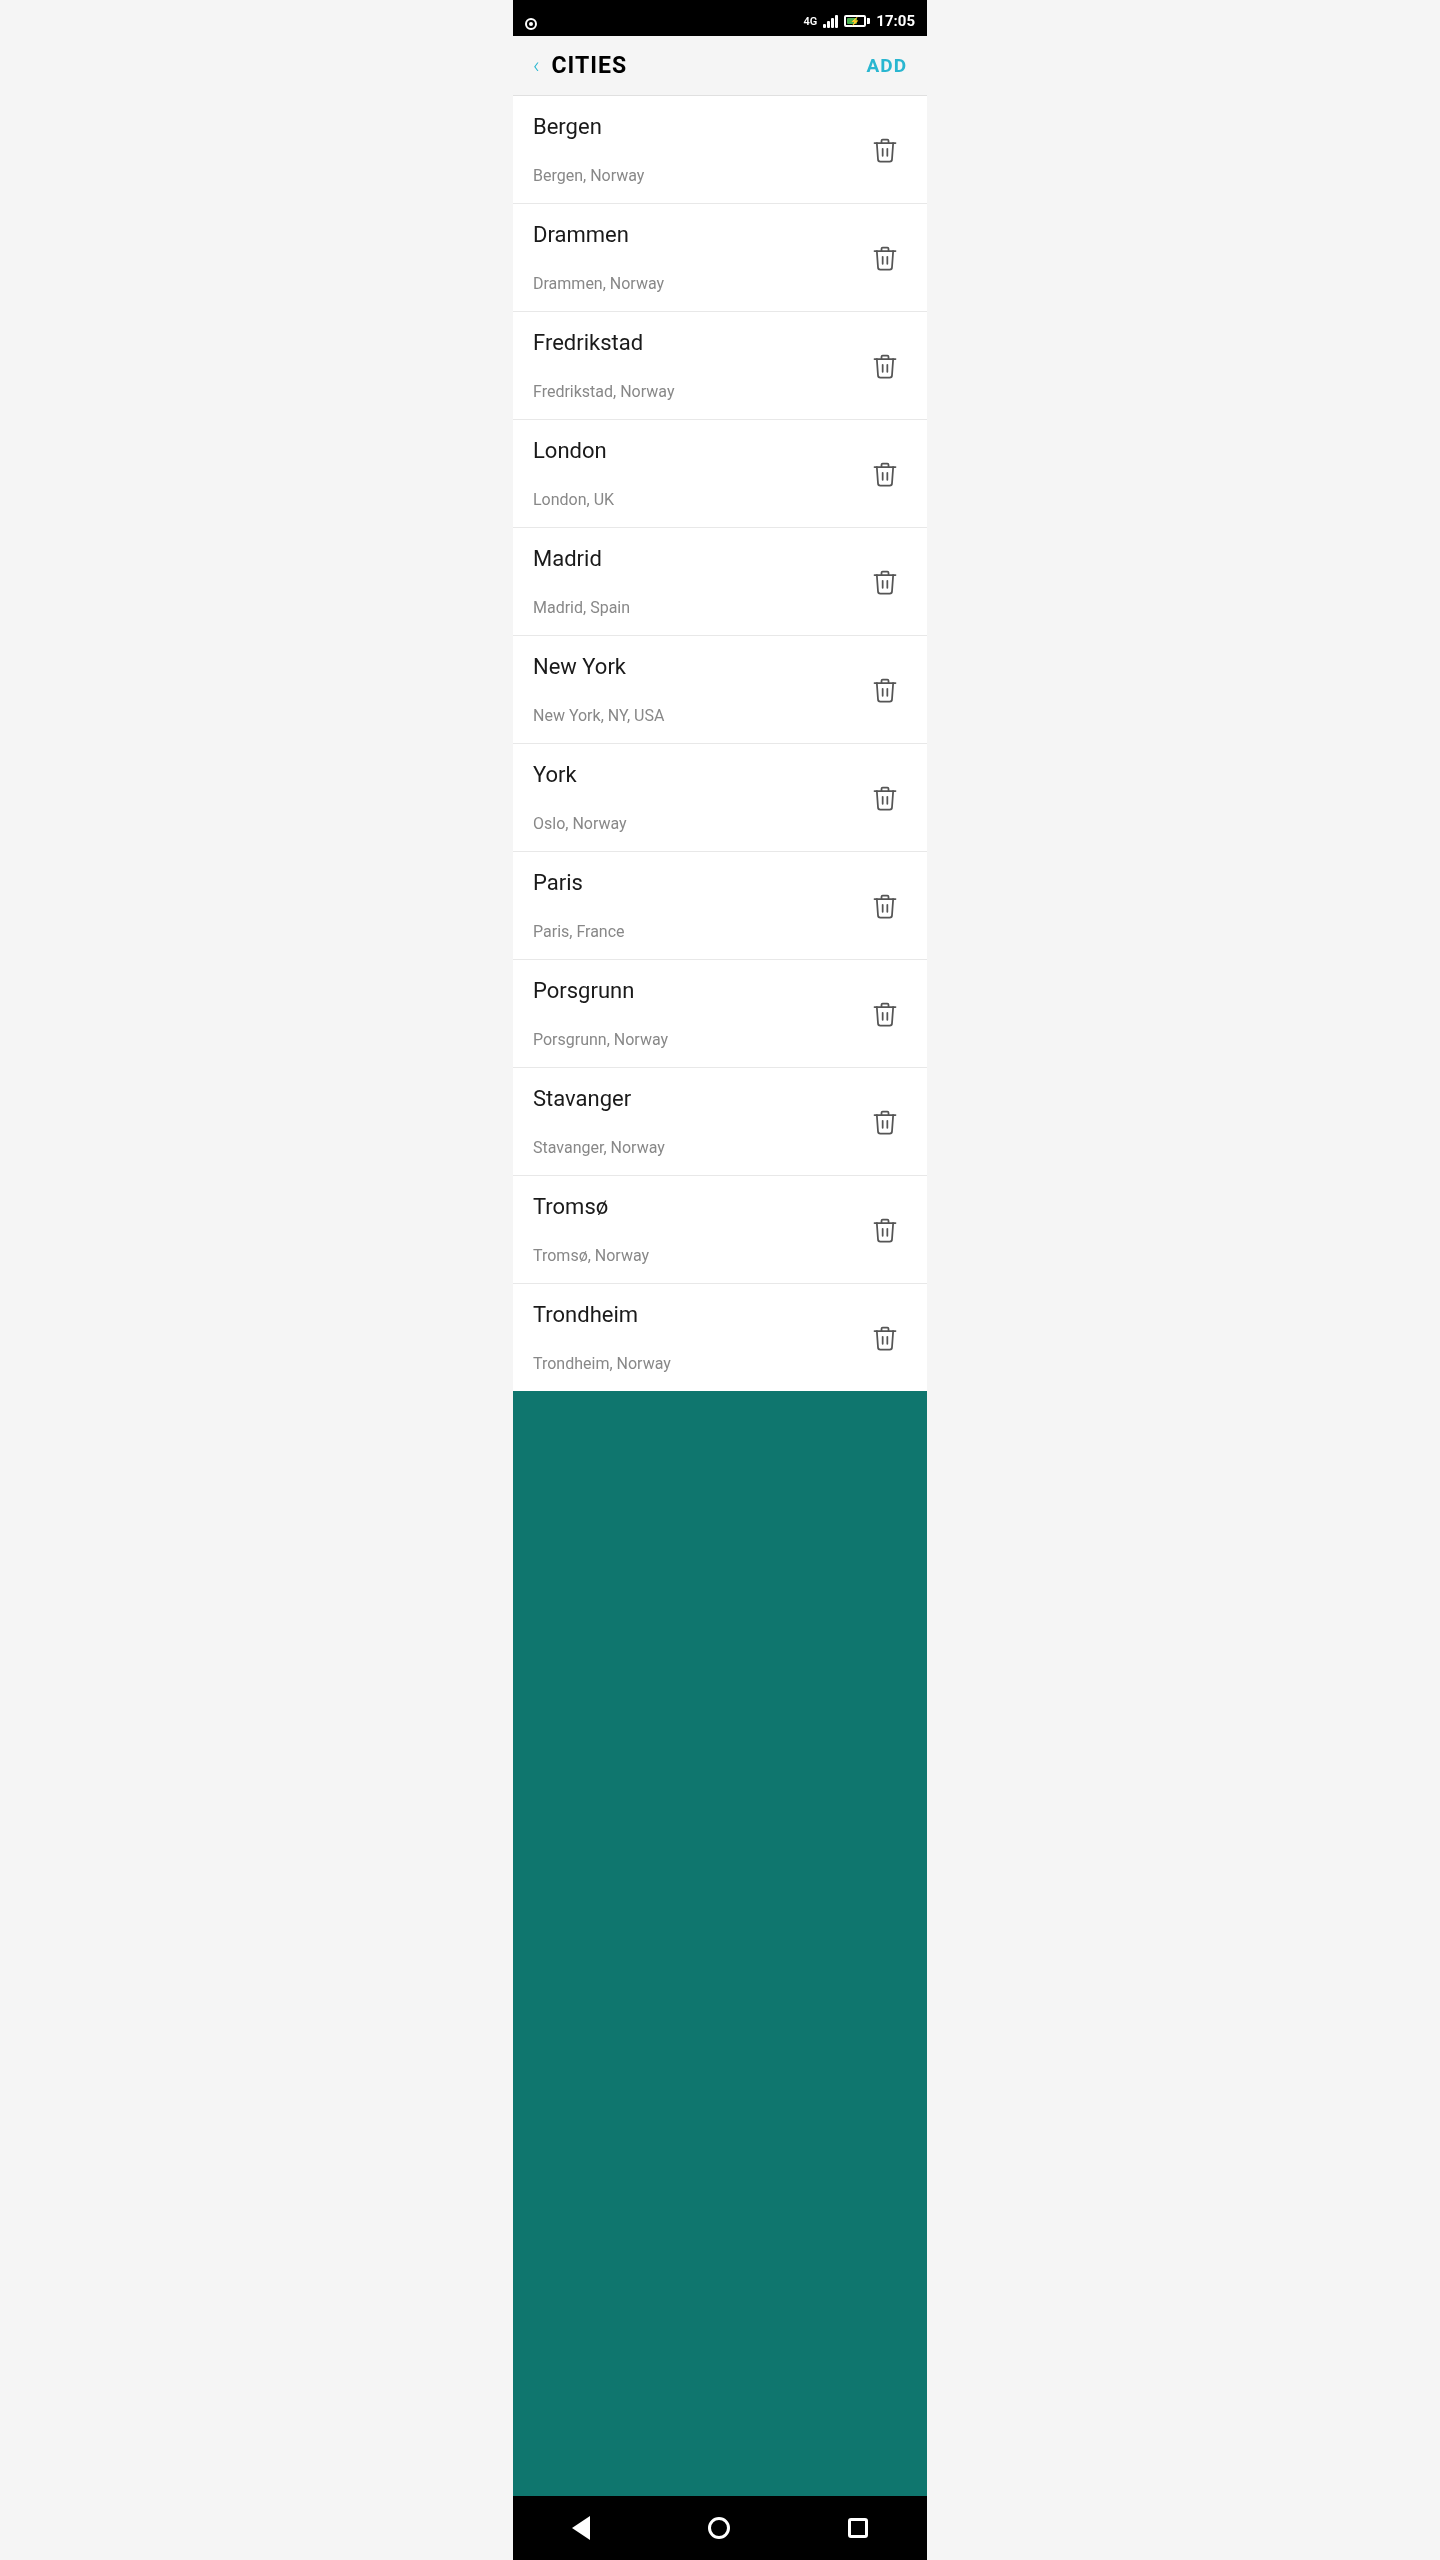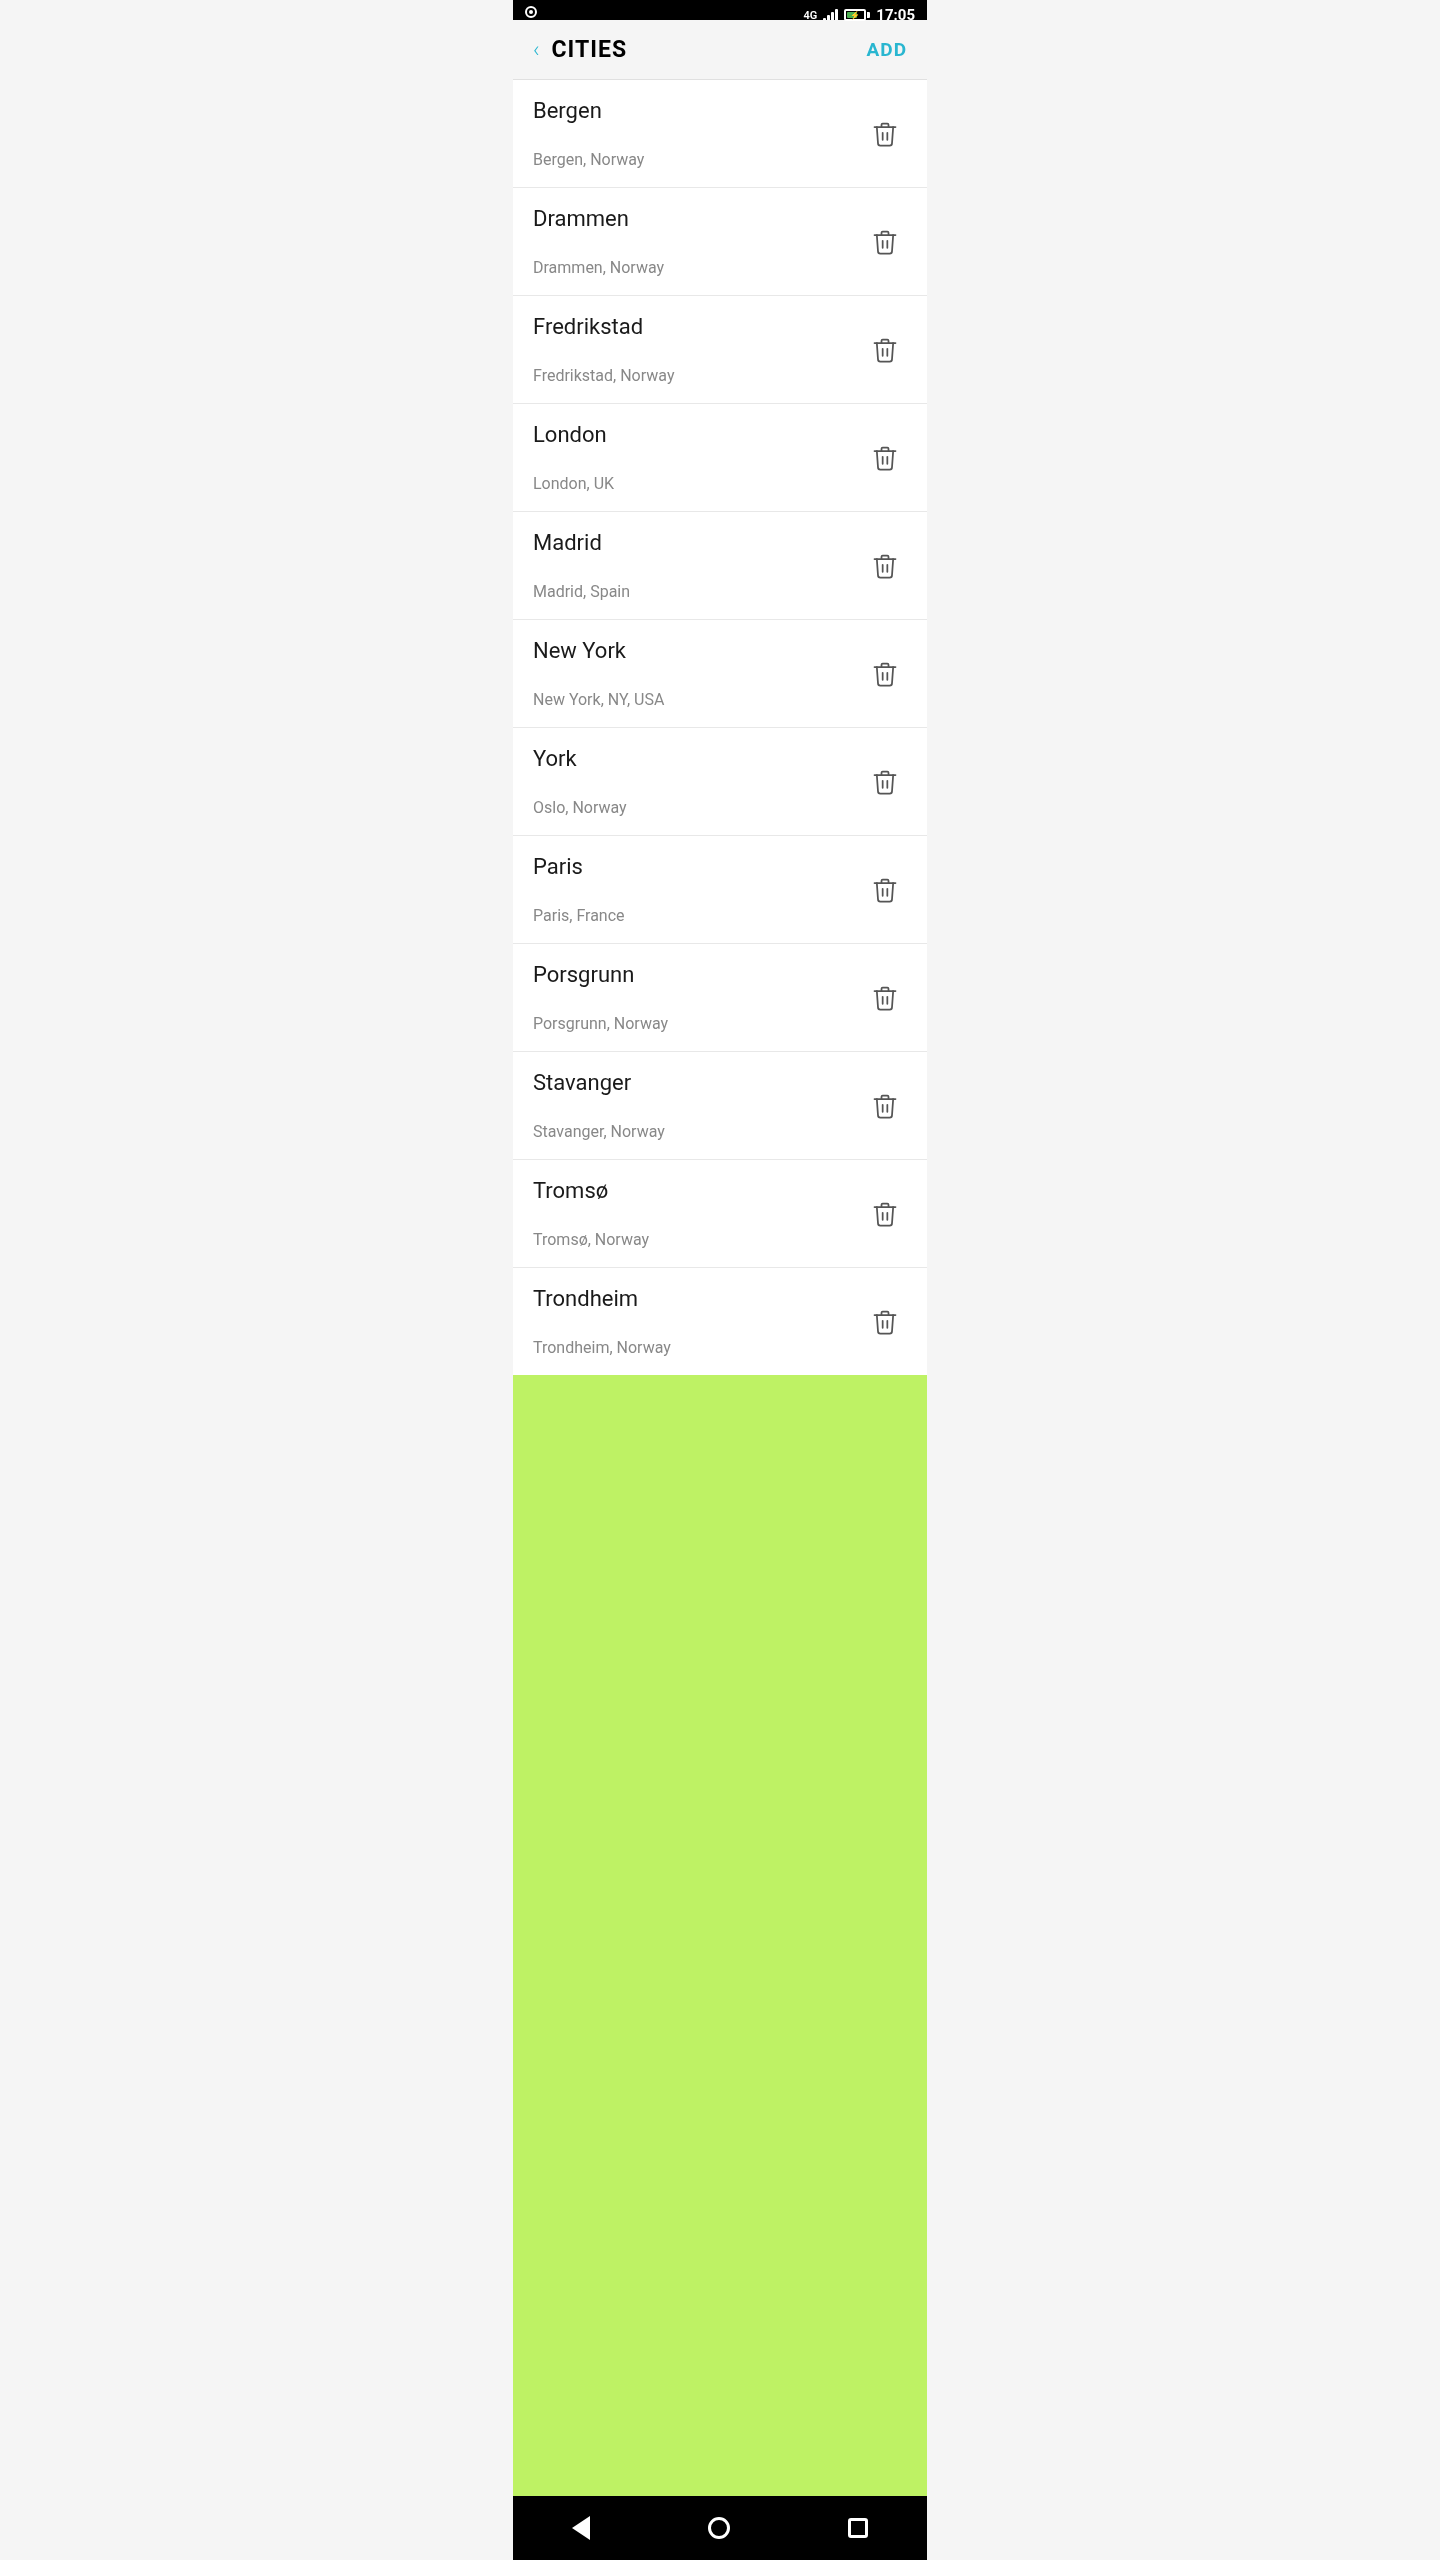--- a/index.html
+++ b/index.html
@@ -18,23 +18,23 @@
       display: flex;
       flex-direction: column;
     }
 
     
     .status-bar {
       background: #000;
       color: #fff;
       display: flex;
       justify-content: flex-end;
-      align-items: flex-start;
+      align-items: flex-end;
       padding: 6px 12px;
-      height: 20px;
+      height: 36px;
       gap: 6px;
     }
 
     .status-bar-left {
       flex: 1;
       display: flex;
       align-items: center;
     }
 
     .status-dot {
@@ -169,21 +169,21 @@
       color: #29b6d0;
       font-size: 19px;
       font-weight: 700;
       cursor: pointer;
       letter-spacing: 1px;
     }
 
     
     .cities-list {
       flex: 1;
-      background: #bef264;
+      background: #0f766e;
     }
 
     .city-item {
       display: flex;
       align-items: center;
       justify-content: space-between;
       padding: 18px 20px;
       border-bottom: 1px solid #e8e8e8;
       background: #fff;
       cursor: pointer;

